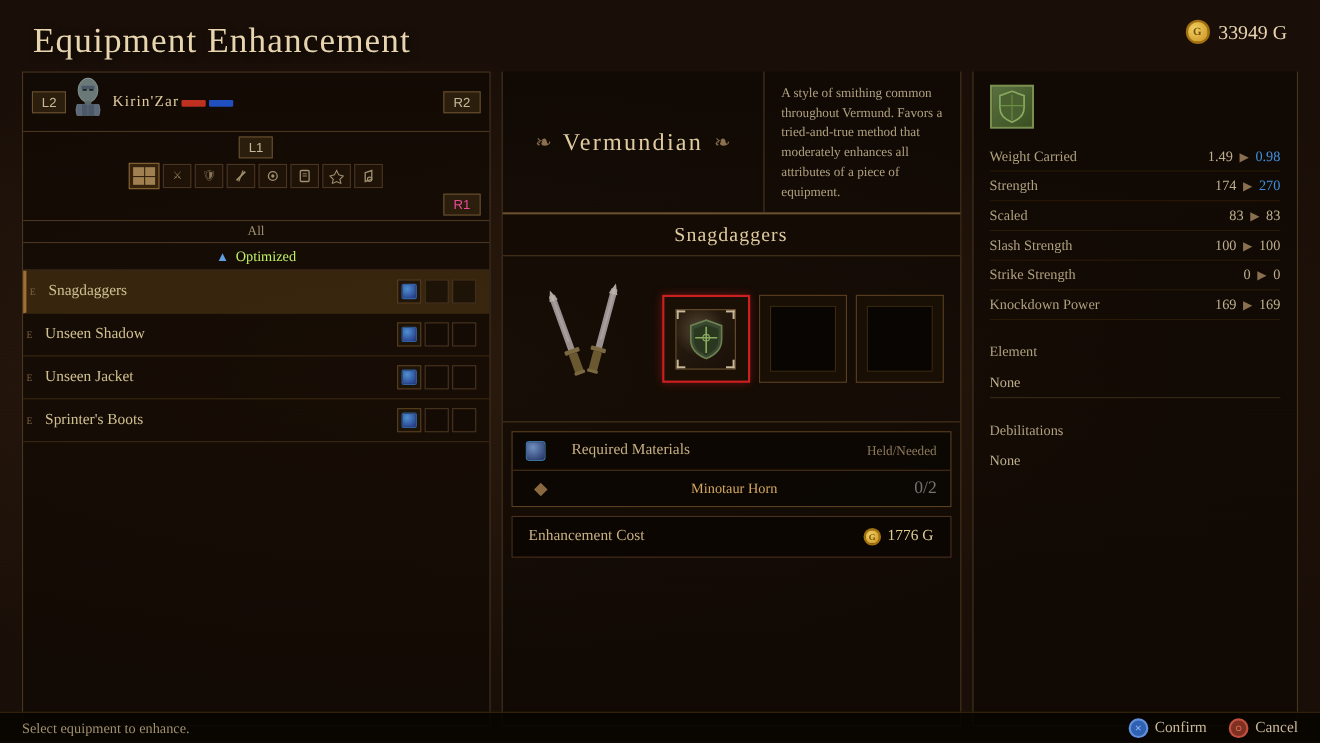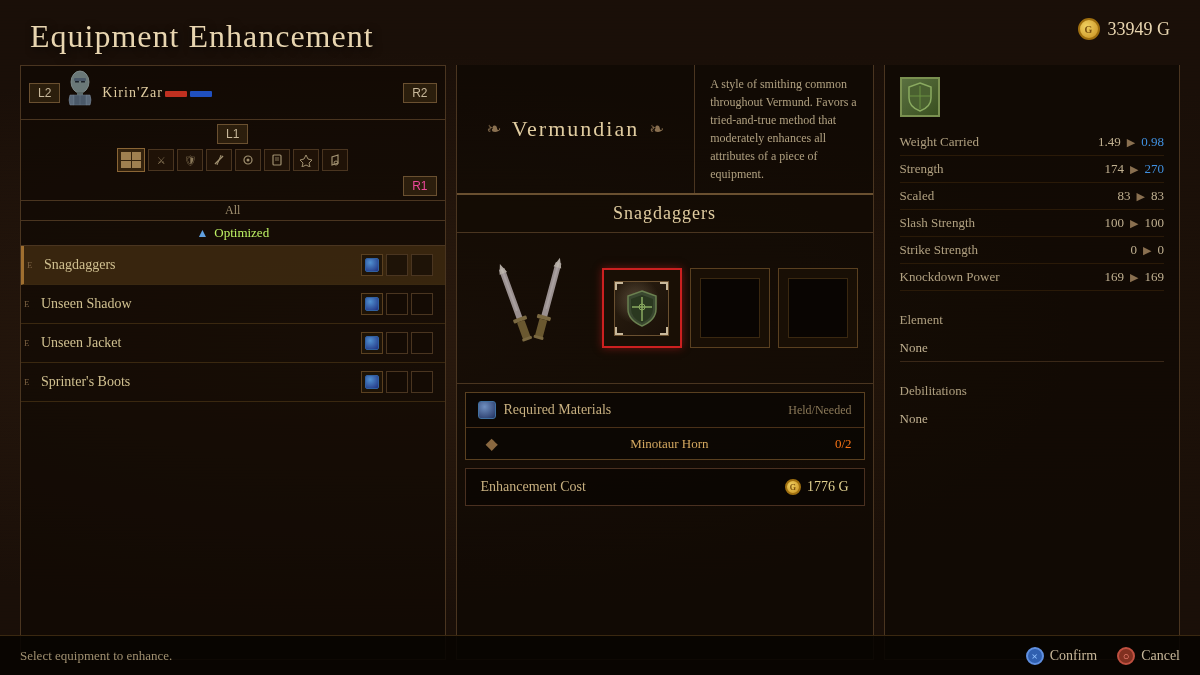--- a/index.html
+++ b/index.html
@@ -431,21 +431,21 @@
       display: flex;
       justify-content: space-between;
       align-items: center;
       padding: 8px 12px;
       border-bottom: 1px solid #4a3018;
     }
 
     .materials-title {
       display: flex;
       align-items: center;
-      gap: 8px;
+      gap: 24px;
       font-size: 14px;
       color: #c8b080;
     }
 
     .gem-icon-small {
       width: 18px;
       height: 18px;
       background: radial-gradient(circle at 35% 30%, #7090c0, #203060);
       border-radius: 3px;
       border: 1px solid #4070a0;
@@ -467,22 +467,22 @@
       color: #8a6840;
       margin-right: 6px;
     }
 
     .material-name {
       font-size: 13px;
       color: #d4a860;
     }
 
     .material-count {
-      font-size: 13px;
-      color: #f97316;
+      font-size: 16px;
+      color: #737373;
     }
 
     
     .enhancement-cost {
       display: flex;
       justify-content: space-between;
       align-items: center;
       padding: 10px 15px;
       margin: 0 8px 8px 8px;
       border: 1px solid #4a3020;
@@ -587,21 +587,21 @@
       font-size: 13px;
       color: #c0b090;
     }
 
     
     .bottom-bar {
       position: absolute;
       bottom: 0;
       left: 0;
       right: 0;
-      height: 40px;
+      height: 28px;
       background: rgba(8, 4, 1, 0.9);
       border-top: 1px solid #3a2810;
       display: flex;
       align-items: center;
       justify-content: space-between;
       padding: 12px 20px;
     }
 
     .status-text {
       font-size: 13px;

